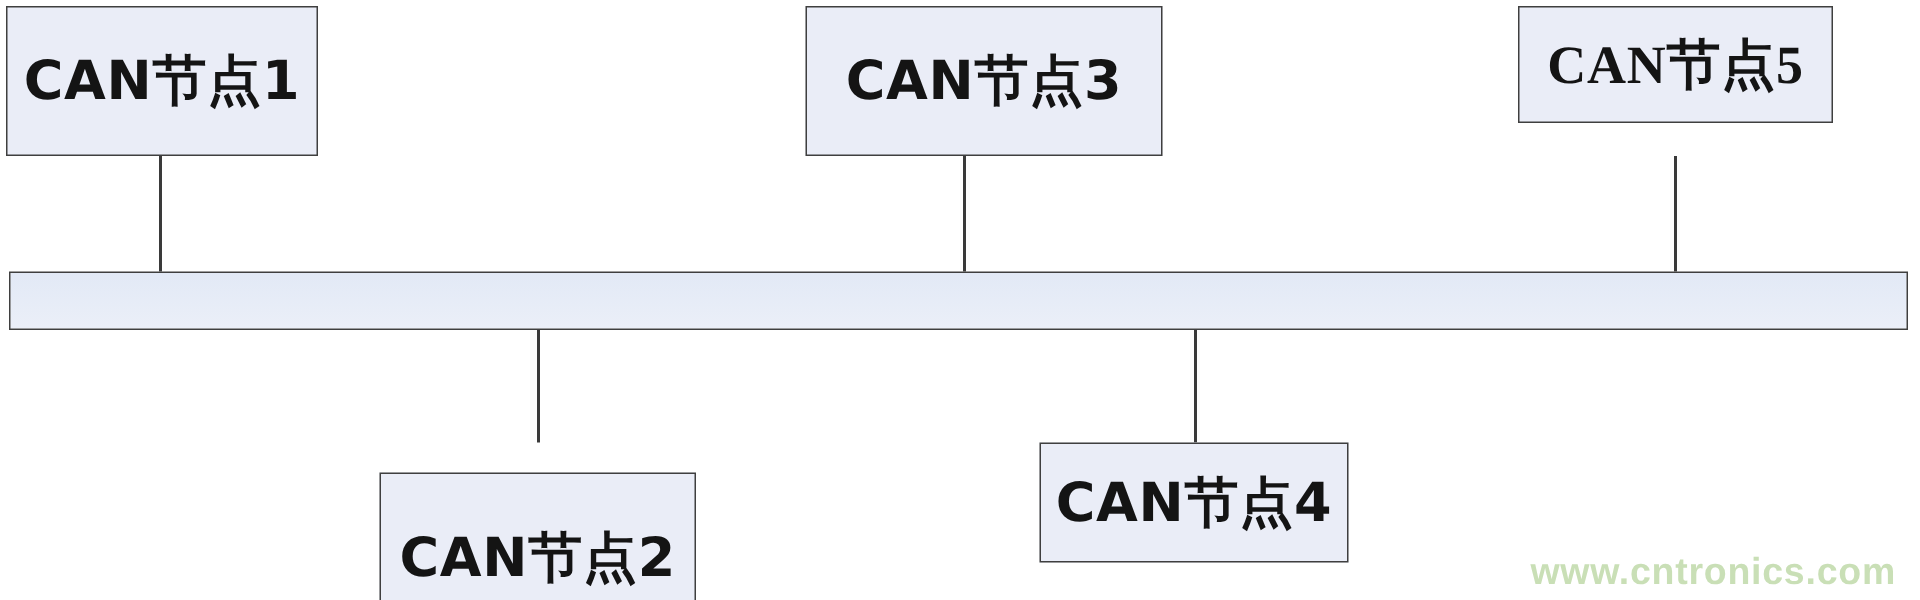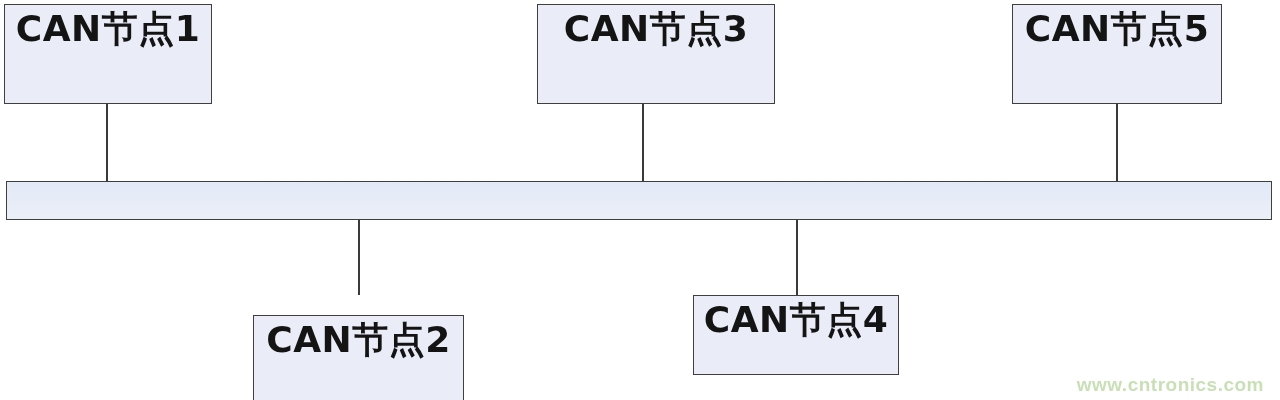--- a/index.html
+++ b/index.html
@@ -16,21 +16,21 @@
     width: 1280px;
     height: 400px;
     background: #ffffff;
   }
   .node-box {
     position: absolute;
     background: #eaedf7;
     border: 1px solid #3f3f3f;
     box-sizing: border-box;
     display: flex;
-    align-items: flex-start;
+    align-items: center;
     justify-content: center;
     font-size: 36px;
     font-weight: bold;
     color: #141414;
     letter-spacing: 0.5px;
   }
   .bus-bar {
     position: absolute;
     left: 6px;
     top: 181px;
@@ -41,35 +41,35 @@
     box-sizing: border-box;
   }
   .connector {
     position: absolute;
     width: 2px;
     background: #3a3a3a;
   }
   
   .node-1 { left: 4px;    top: 4px;   width: 208px; height: 100px; }
   .node-3 { left: 537px;  top: 4px;   width: 238px; height: 100px; }
-  .node-5 { left: 1012px; top: 4px;   width: 210px; height: 100px; }
+  .node-5 { left: 1012px; top: 4px;   width: 210px; height: 78px; font-family: Liberation Serif, serif; }
   
   .node-2 { left: 253px;  top: 295px; width: 211px; height: 114px; margin-top: 20px; }
   .node-4 { left: 693px;  top: 295px; width: 206px; height: 80px; }
   
   .conn-1 { left: 106px;  top: 104px; height: 77px; }
   .conn-3 { left: 642px;  top: 104px; height: 77px; }
   .conn-5 { left: 1116px; top: 104px; height: 77px; }
   .conn-2 { left: 358px;  top: 220px; height: 75px; }
   .conn-4 { left: 796px;  top: 220px; height: 75px; }
   .watermark {
     position: absolute;
     right: 16px;
     bottom: 4px;
-    font-size: 19px;
+    font-size: 25px;
     font-weight: bold;
     color: #c9dfb6;
     font-family: "Liberation Sans", sans-serif;
     letter-spacing: 0.5px;
   }
 </style>
 </head>
 <body>
 
 <div class="canvas">

